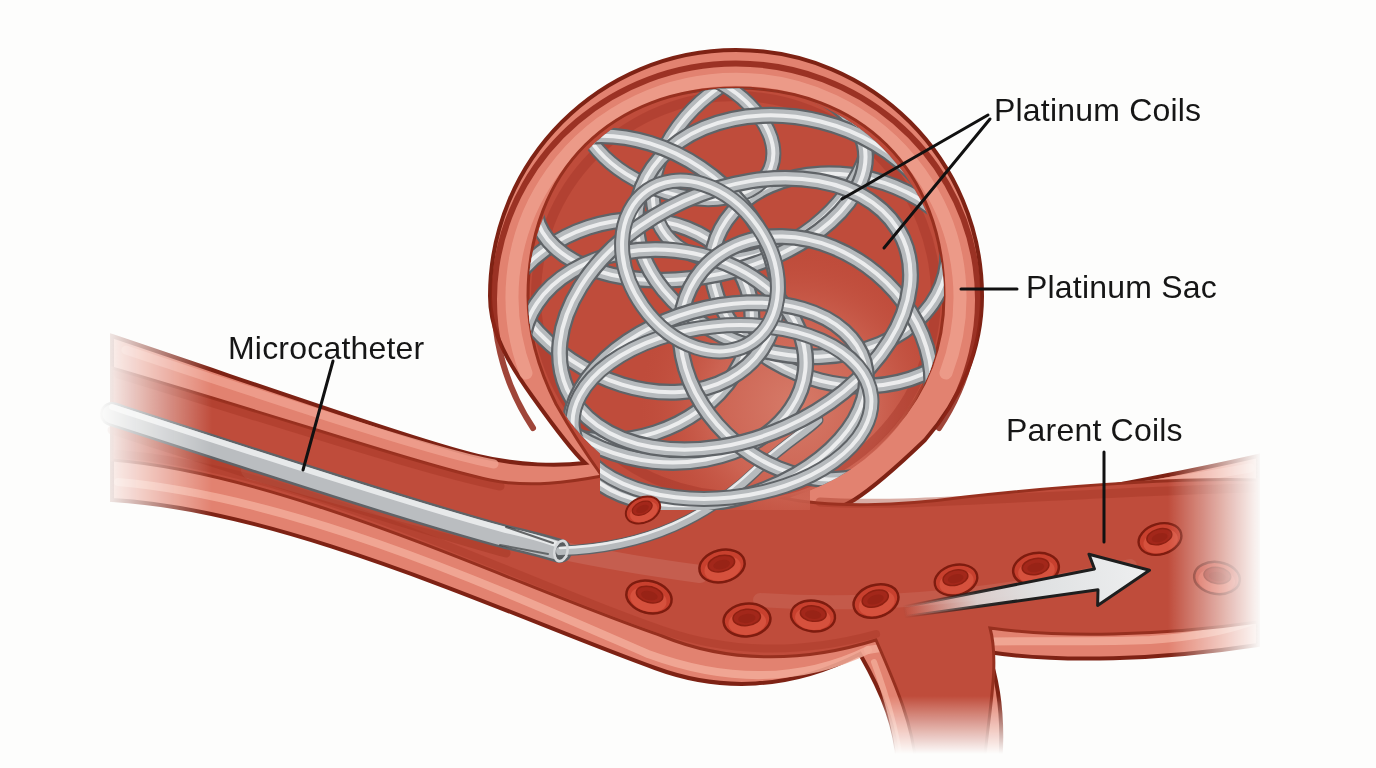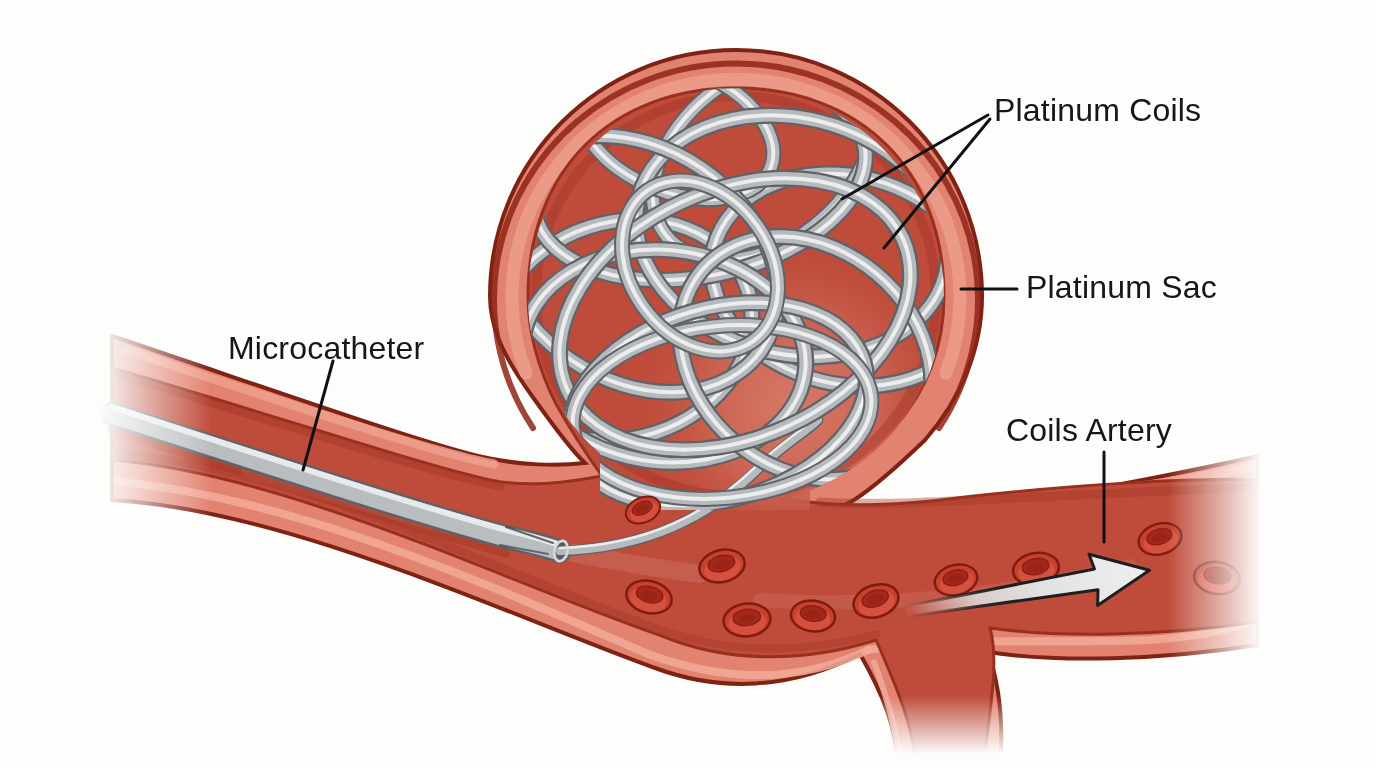--- a/index.html
+++ b/index.html
@@ -281,15 +281,15 @@
     <path class="leader" d="M 990,119 L 884,248"></path>
     <path class="leader" d="M 961,289 L 1017,289"></path>
     <path class="leader" d="M 333,361 L 303,470"></path>
     <path class="leader" d="M 1104,452 L 1104,542"></path>
   </g>
 </svg>
 
 <div class="lbl" style="left:994px;top:93px;">Platinum Coils</div>
 <div class="lbl" style="left:1026px;top:270px;">Platinum Sac</div>
 <div class="lbl" style="left:228px;top:331px;">Microcatheter</div>
-<div class="lbl" style="left:1006px;top:413px;">Coils Artery</div>
+<div class="lbl" style="left:1006px;top:413px;">Parent Coils</div>
 
 </div>
 
 </body></html>

